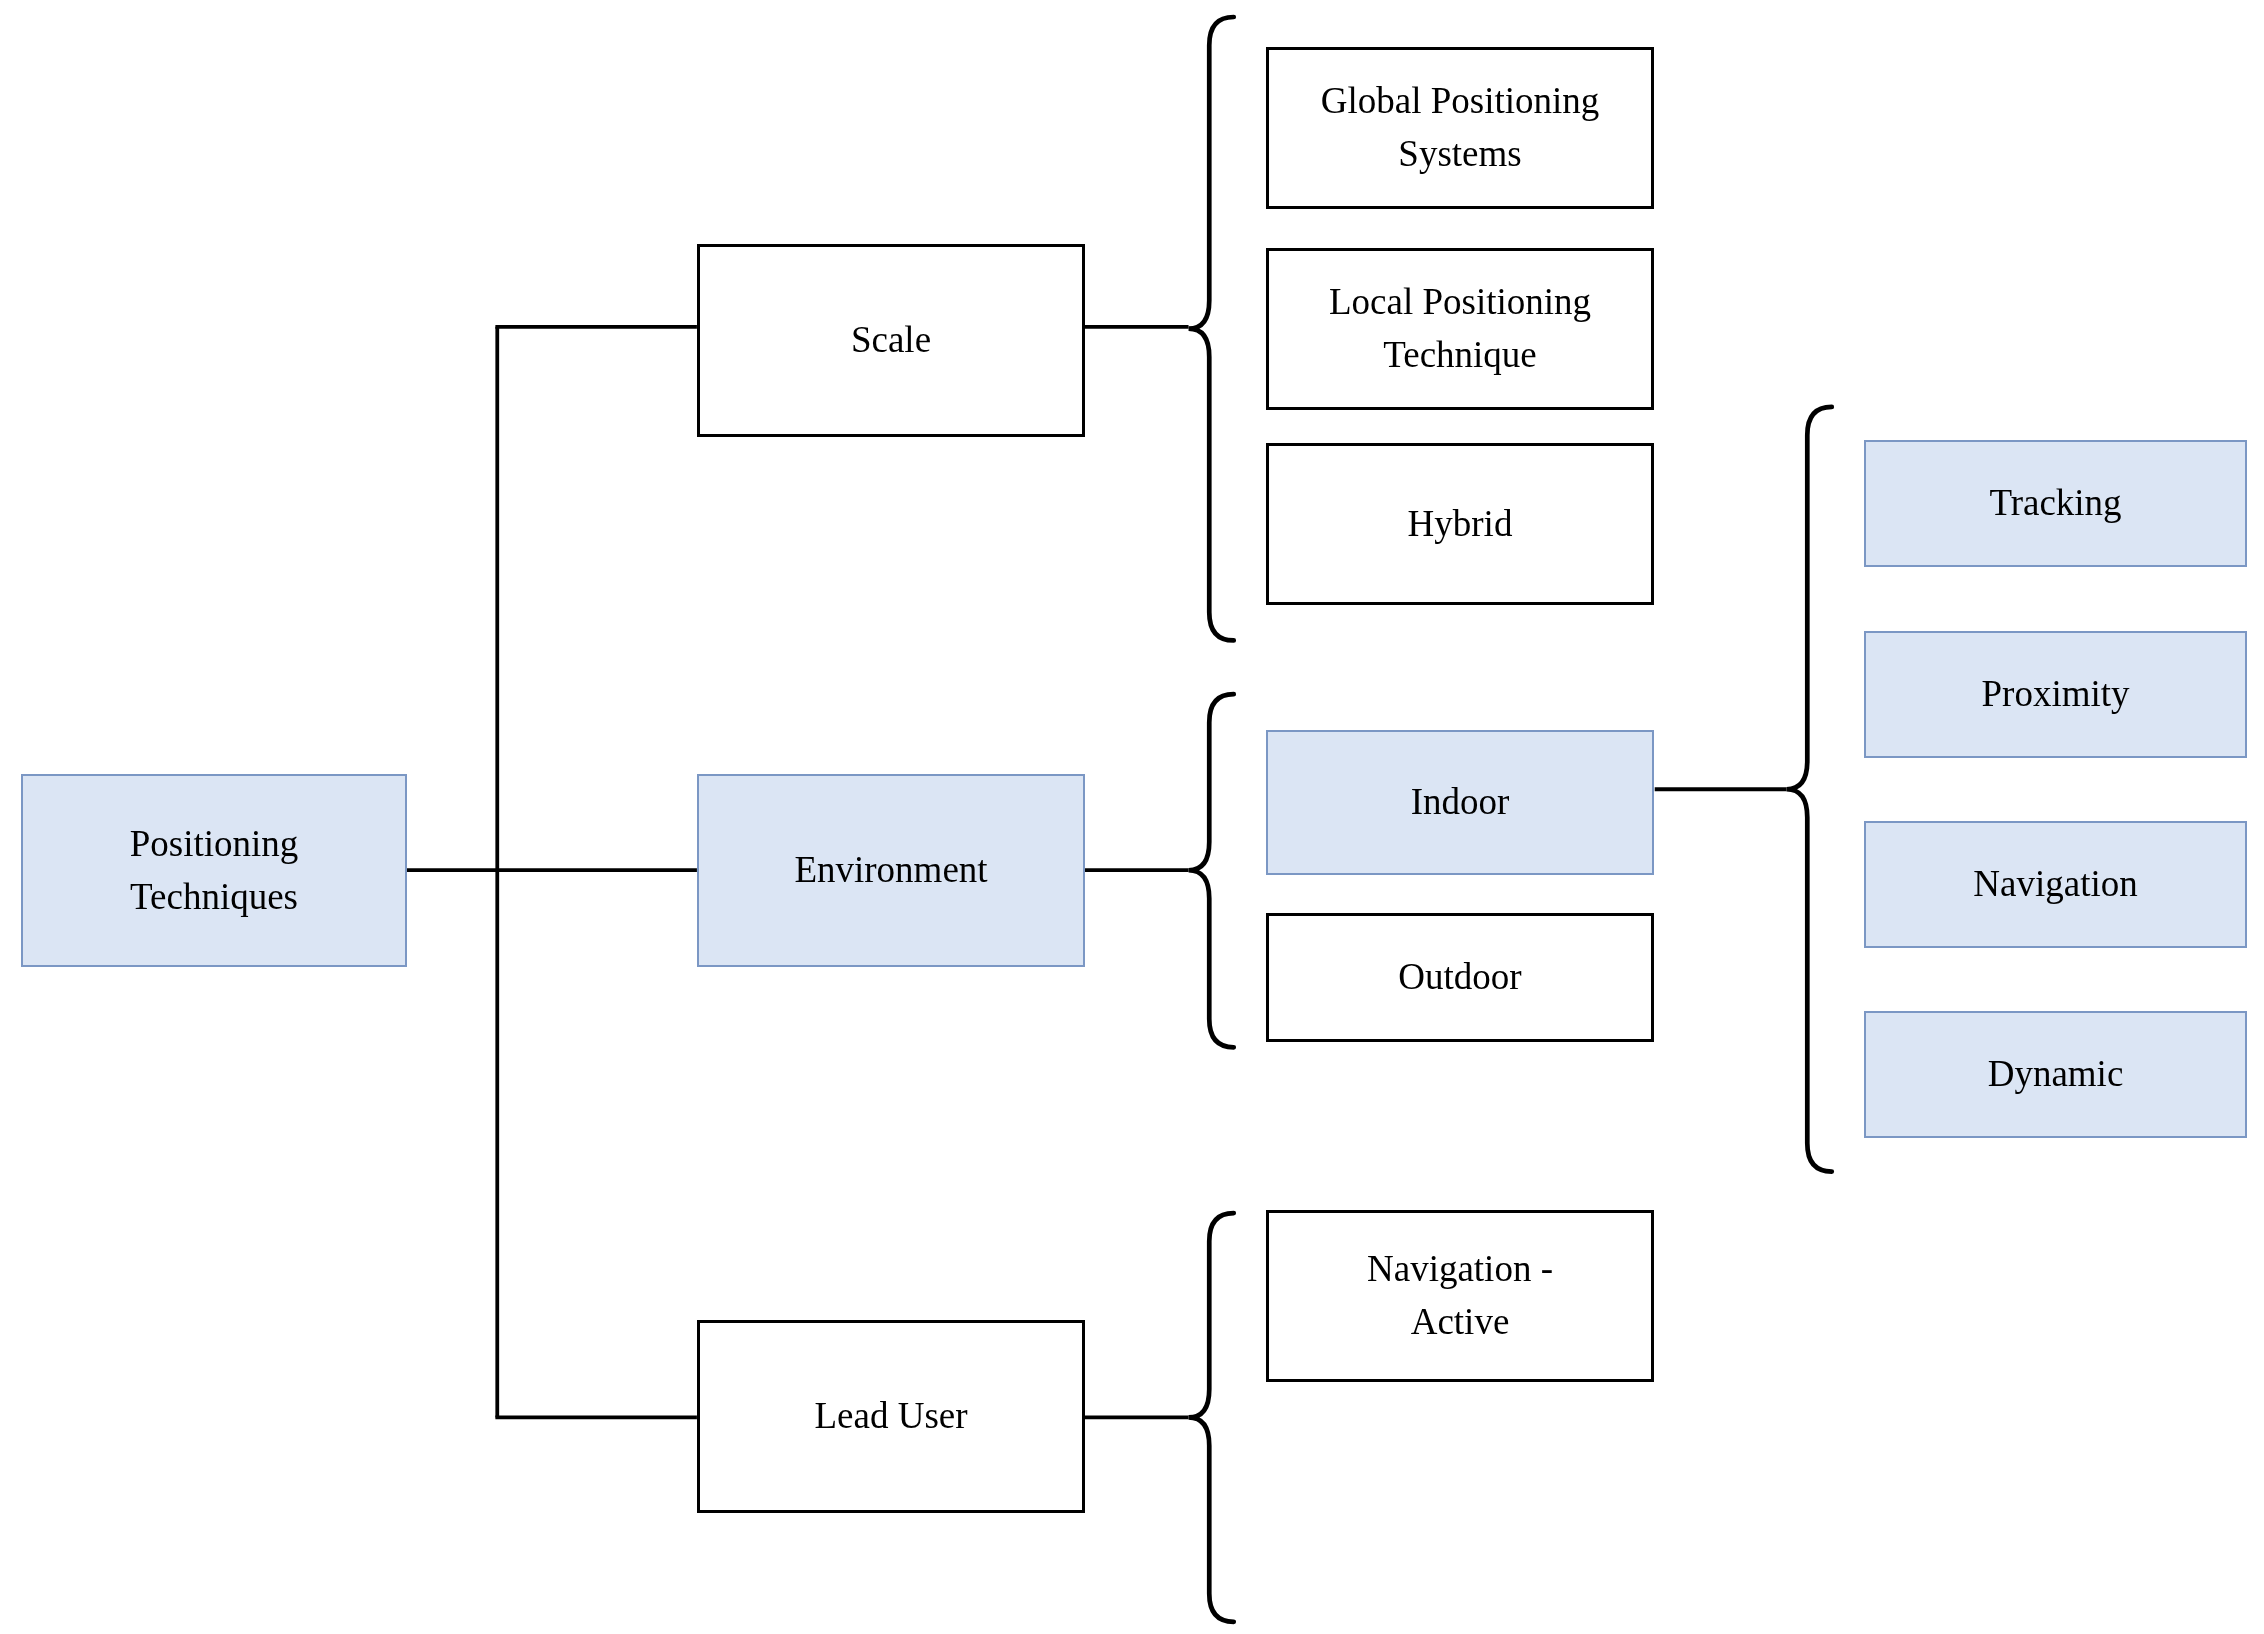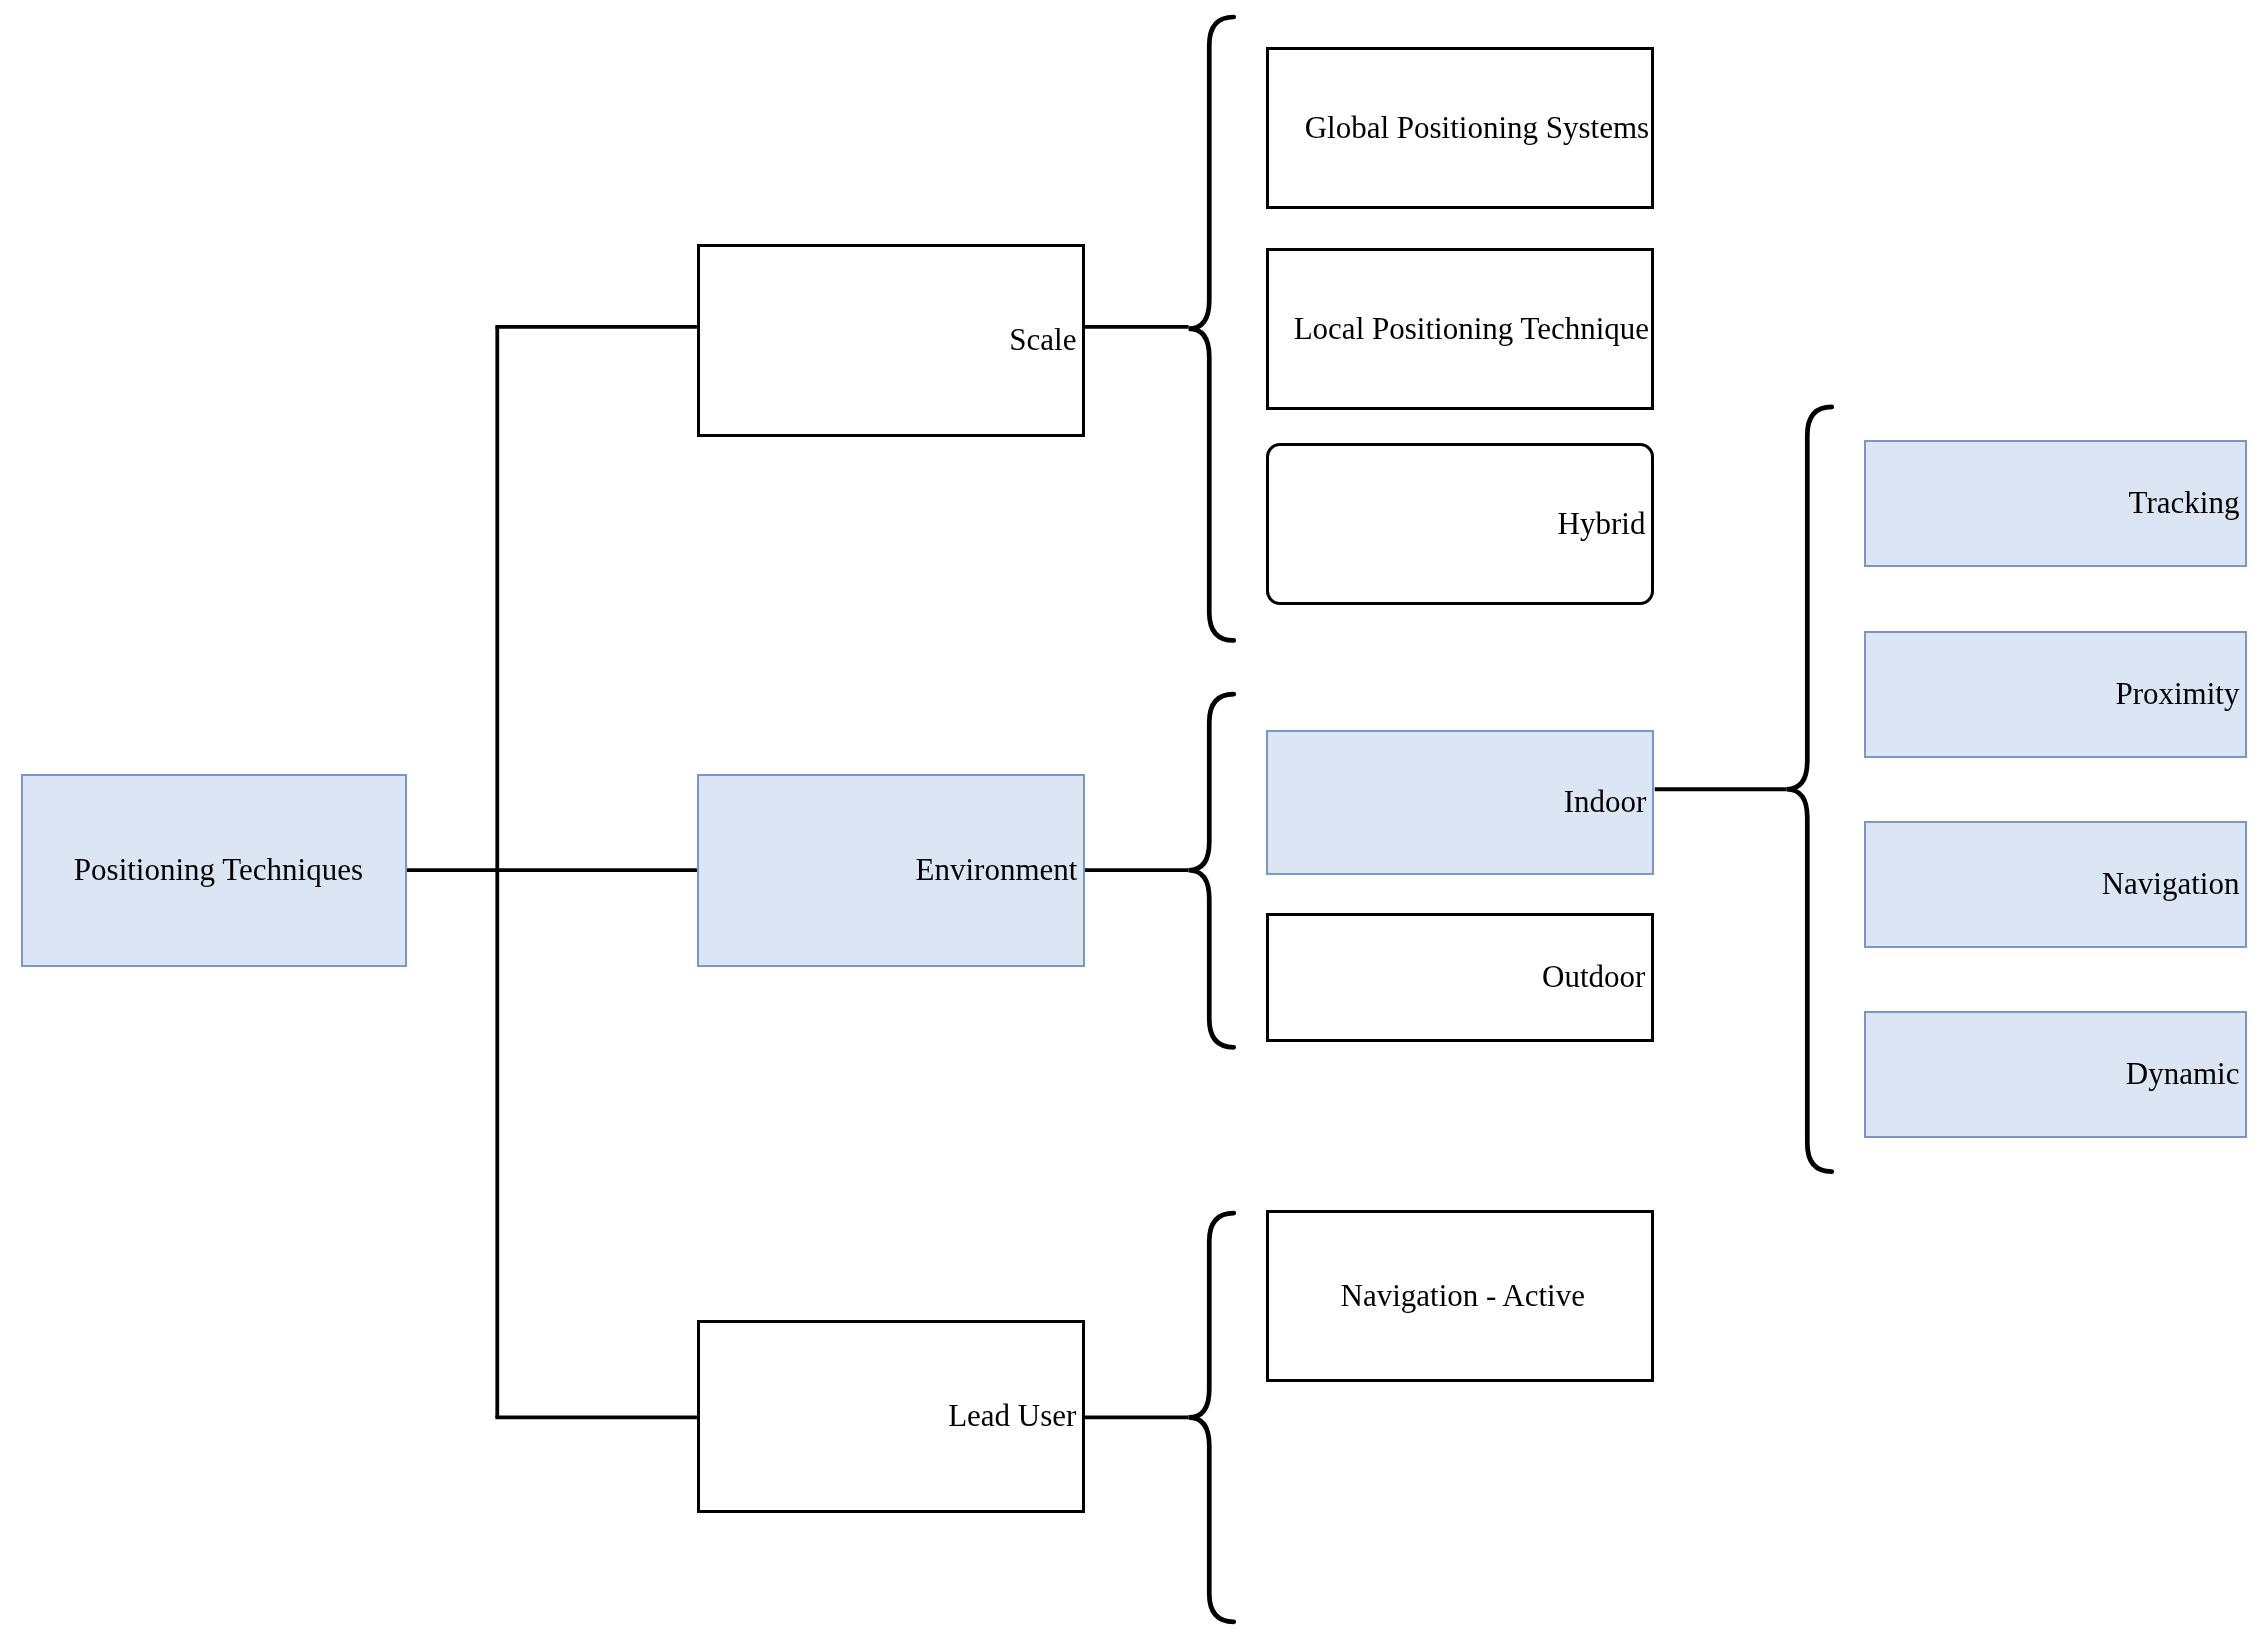--- a/index.html
+++ b/index.html
@@ -7,41 +7,41 @@
     position:relative;
     width:2265px;height:1635px;
     background:var(--background,#ffffff);
     font-family:"Liberation Serif","DejaVu Serif",serif;
     color:var(--text,#000000);
     overflow:hidden;
   }
   #wires{position:absolute;left:0;top:0;z-index:1;}
   .node{
     position:absolute;
-    display:flex;align-items:center;justify-content:flex-end;
+    display:flex;align-items:center;justify-content:center;
     text-align:center;
-    font-size:31px;line-height:1.42;
+    font-size:37px;line-height:1.42;
     box-sizing:border-box;
     background:var(--default-fill,#ffffff);
     border:3.8px solid var(--default-border,#000000);
     z-index:2;
     padding:0 5.6px;
   }
   .node.highlight{
     background:var(--highlight-fill,#dbe5f4);
     border:2.8px solid var(--highlight-border,#7b97c4);
   }
   
   #n-root            {left:21px;  top:774px;  width:386px; height:193px; padding:0 42px;}
   #n-scale           {left:697px; top:244px;  width:388px; height:193px;}
   #n-environment     {left:697px; top:774px;  width:388px; height:193px;}
   #n-lead-user       {left:697px; top:1320px; width:388px; height:193px;}
   #n-gps             {left:1266px;top:47px;   width:388px; height:162px; padding:0 1.9px;}
   #n-lpt             {left:1266px;top:248px;  width:388px; height:162px; padding:0 1.9px;}
-  #n-hybrid          {left:1266px;top:443px;  width:388px; height:162px;border-radius:14px;}
+  #n-hybrid          {left:1266px;top:443px;  width:388px; height:162px;}
   #n-indoor          {left:1266px;top:730px;  width:388px; height:145px;}
   #n-outdoor         {left:1266px;top:883px;  width:388px; height:129px;margin-top:30px;}
   #n-nav-active      {left:1266px;top:1210px; width:388px; height:172px; padding:0 66px;}
   #n-tracking-passive{left:1266px;top:1411px; width:388px; height:160px; padding:0 1.9px;}
   #n-tracking        {left:1864px;top:440px;  width:383px; height:127px;}
   #n-proximity       {left:1864px;top:631px;  width:383px; height:127px;}
   #n-navigation      {left:1864px;top:821px;  width:383px; height:127px;}
   #n-dynamic         {left:1864px;top:1011px; width:383px; height:127px;}
   .wire{stroke:var(--connector,#000000);stroke-width:4;fill:none;}
   .brace{stroke:var(--connector,#000000);stroke-width:5;fill:none;stroke-linecap:round;}

